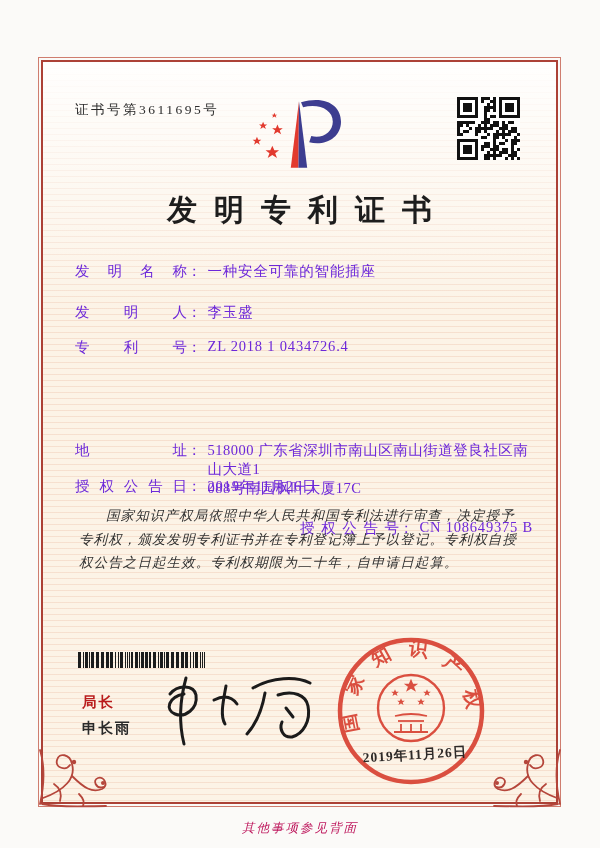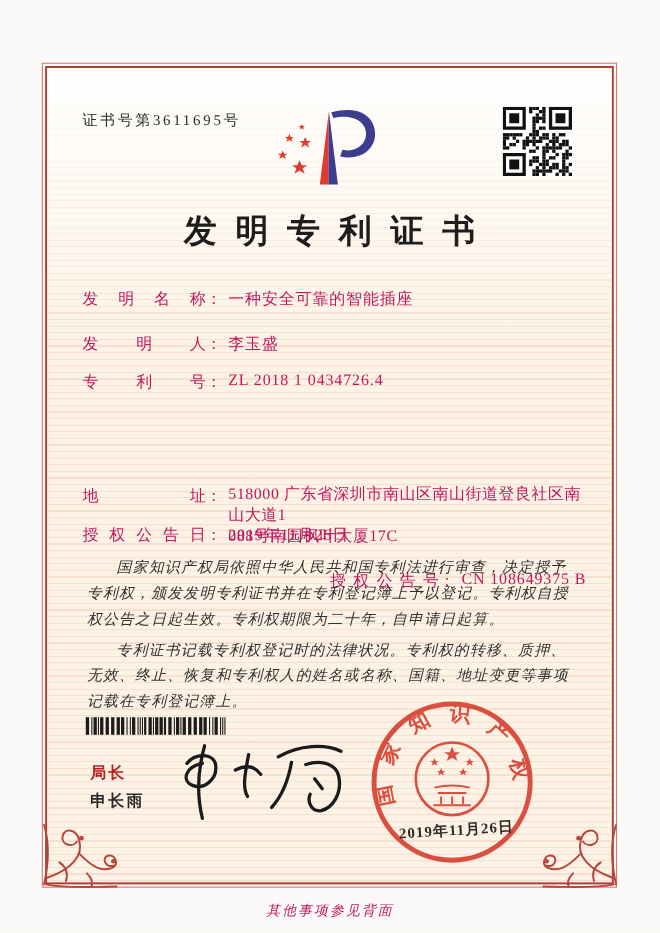--- a/index.html
+++ b/index.html
@@ -28,21 +28,21 @@
     pointer-events:none;
   }
   
   .cert-no{position:absolute;left:75px;top:101px;font-size:13.5px;letter-spacing:2.5px;color:#2b2b2b;}
   .logo{position:absolute;left:248px;top:94px;width:104px;height:82px;}
   .qr{position:absolute;left:457px;top:97px;width:63px;height:63px;}
   .title{
     position:absolute;left:38px;top:190px;width:523px;text-align:center;
     font-size:30px;font-weight:600;letter-spacing:17px;text-indent:17px;color:#1d1d1d;
   }
-  .frow{position:absolute;left:75px;font-size:14.5px;white-space:nowrap;color:#be185d;}
+  .frow{position:absolute;left:75px;font-size:14.5px;white-space:nowrap;color:#6d28d9;}
   .flabel{
     display:inline-block;width:112px;text-align:justify;text-align-last:justify;
     vertical-align:top;
   }
   .fcolon{display:inline-block;vertical-align:top;}
   .fvalue{display:inline-block;margin-left:6px;letter-spacing:0.8px;vertical-align:top;}
   .addr-lines{display:inline-block;margin-left:6px;letter-spacing:0.5px;vertical-align:top;white-space:normal;width:330px;line-height:19px;}
   .grant2{position:absolute;left:225px;top:0;margin-top:42px;}
   .flabel2{display:inline-block;width:99px;text-align:justify;text-align-last:justify;vertical-align:top;}
   
@@ -268,21 +268,20 @@
     <span>
       <span class="flabel">授权公告日</span><span class="fcolon">：</span><span class="fvalue">2019年11月26日</span>
     </span>
     <span class="grant2">
       <span class="flabel2">授权公告号</span><span class="fcolon">：</span><span class="fvalue">CN 108649375 B</span>
     </span>
   </div>
 
   <div class="bodytext">
     <p>国家知识产权局依照中华人民共和国专利法进行审查，决定授予专利权，颁发发明专利证书并在专利登记簿上予以登记。专利权自授权公告之日起生效。专利权期限为二十年，自申请日起算。</p>
-    <p>专利证书记载专利权登记时的法律状况。专利权的转移、质押、无效、终止、恢复和专利权人的姓名或名称、国籍、地址变更等事项记载在专利登记簿上。</p>
   </div>
 
   <div class="barcode" id="barcode">
       <span style="width: 3px; margin-right: 2px;"></span>
       <span style="width: 1px; margin-right: 1px;"></span>
       <span style="width: 3px; margin-right: 1px;"></span>
       <span style="width: 1px; margin-right: 1px;"></span>
       <span style="width: 3px; margin-right: 2px;"></span>
       <span style="width: 3px; margin-right: 2px;"></span>
       <span style="width: 3px; margin-right: 2px;"></span>

